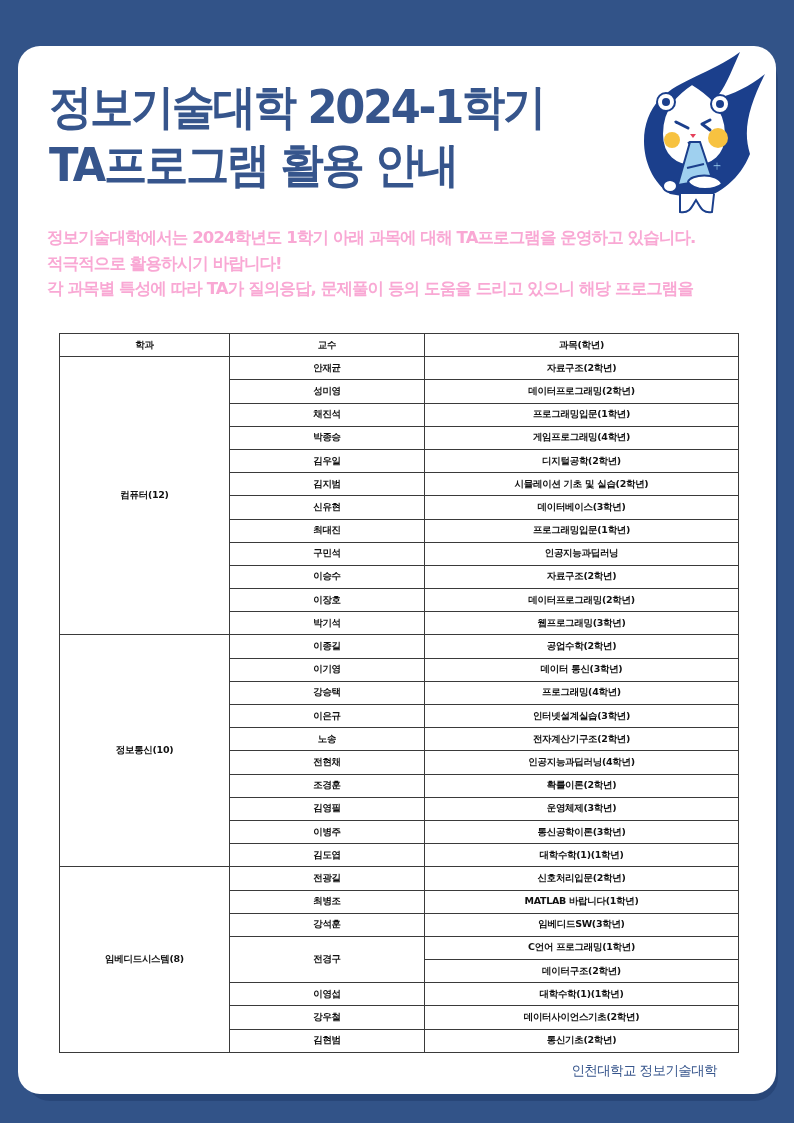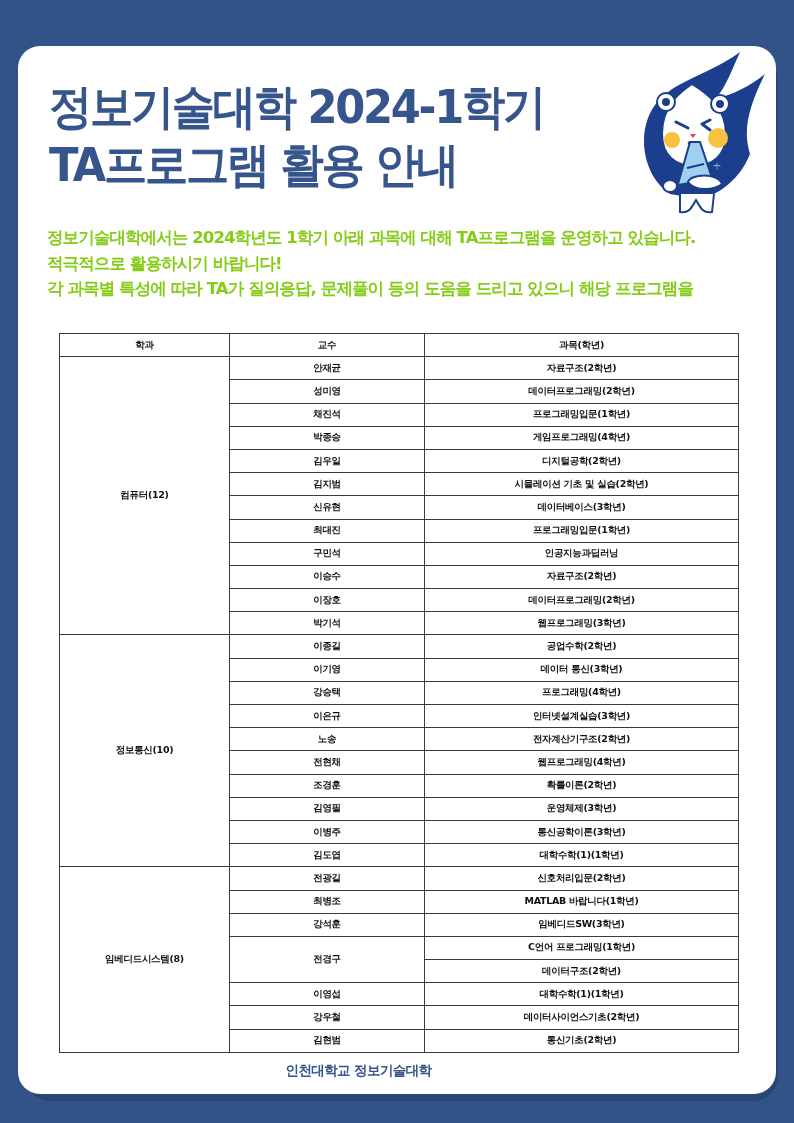--- a/index.html
+++ b/index.html
@@ -18,40 +18,40 @@
   .title {
     position:absolute; left:49px; top:78px; margin:0;
     font-family:"DejaVu Sans",sans-serif; font-weight:bold;
     font-size:47px; line-height:58px; color:#36558c; letter-spacing:-2.5px;
     transform:scaleX(0.92); transform-origin:left top;
   }
   .title span { display:block; }
   .mascot { position:absolute; left:630px; top:44px; width:140px; height:172px; }
   .intro {
     position:absolute; left:47px; top:225px; width:680px;
-    font-weight:bold; font-size:16.5px; line-height:25.5px; color:#84cc16;
+    font-weight:bold; font-size:16.5px; line-height:25.5px; color:#f9a8d4;
     letter-spacing:-0.9px;
   }
   .intro span { display:block; white-space:nowrap; }
   table.ta {
     position:absolute; left:59px; top:333px; width:679px;
     border-collapse:collapse; table-layout:fixed;
     font-size:9.5px; color:#111; letter-spacing:-0.3px;
   }
   table.ta th, table.ta td {
     border:1.3px solid #3a3a3a; text-align:center; vertical-align:middle;
     height:22.2px; padding:0; font-weight:bold;
   }
   table.ta td { font-weight:600; }
   table.ta col.c1 { width:170px; }
   table.ta col.c2 { width:195px; }
   table.ta col.c3 { width:314px; }
   .footer {
-    position:absolute; left:0; width:717px; top:1062px; text-align:center;
-    font-weight:bold; font-size:13.5px; color:#36558c; letter-spacing:-0.6px;
+    position:absolute; left:0; width:717px; top:1062px; text-align:right;
+    font-weight:normal; font-size:13.5px; color:#36558c; letter-spacing:-0.6px;
   }
 </style>
 </head>
 <body>
 
 <div class="card-shadow"></div>
 <div class="card"></div>
 
 <h1 class="title">
   <span>정보기술대학 2024-1학기</span>
@@ -175,21 +175,21 @@
     <tr>
         <td>이은규</td>
         <td>인터넷설계실습(3학년)</td>
       </tr>
     <tr>
         <td>노송</td>
         <td>전자계산기구조(2학년)</td>
       </tr>
     <tr>
         <td>전현채</td>
-        <td>웹프로그래밍(4학년)</td>
+        <td>인공지능과딥러닝(4학년)</td>
       </tr>
     <tr>
         <td>조경훈</td>
         <td>확률이론(2학년)</td>
       </tr>
     <tr>
         <td>김영필</td>
         <td>운영체제(3학년)</td>
       </tr>
     <tr>

